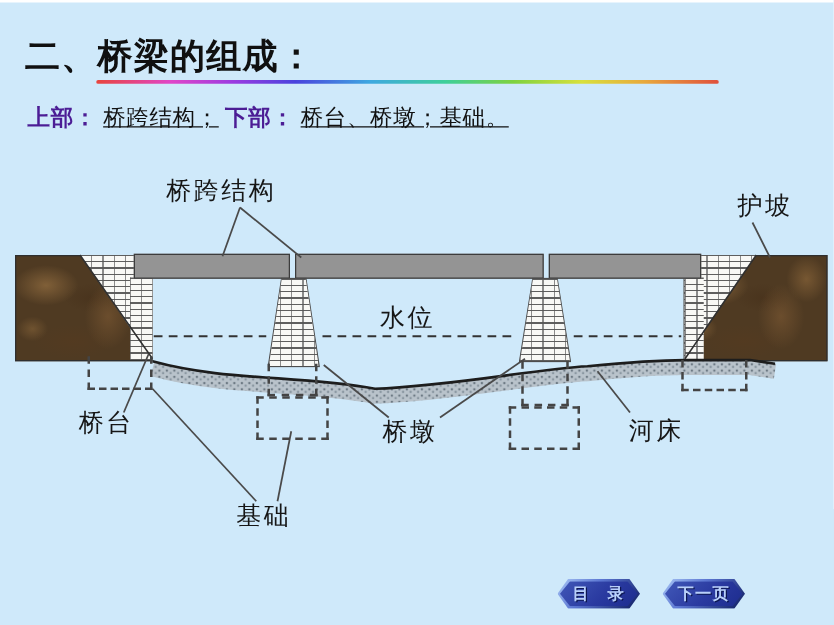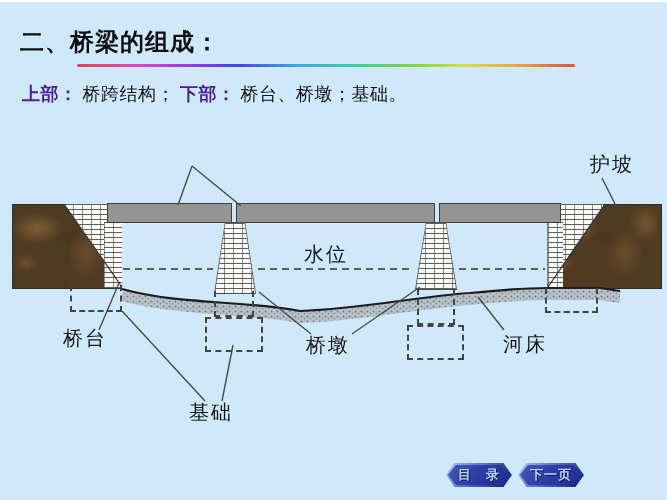--- a/index.html
+++ b/index.html
@@ -3,34 +3,34 @@
 <meta charset="utf-8">
 <style>
   html,body{margin:0;padding:0;}
   body{font-family:"Liberation Serif","DejaVu Serif",serif;}
   .slide{
     position:relative;width:667px;height:500px;overflow:hidden;
     background:#cfe9fa;
   }
   .top-strip{position:absolute;left:0;top:0;width:667px;height:2px;background:#ffffff;}
   .title{
-    position:absolute;left:20px;top:26px;font-size:24px;font-weight:bold;color:#101010;
+    position:absolute;left:20px;top:26px;font-size:28px;font-weight:bold;color:#101010;
     letter-spacing:1px;white-space:nowrap;
   }
   .rainbow{
     position:absolute;left:77px;top:64px;width:498px;height:3px;
     background:linear-gradient(90deg,#e8453c 0%,#e046c8 12%,#9b3be0 22%,#4a43dd 32%,#3ea8e0 44%,#3ecf9a 56%,#7ed23f 67%,#d8e03c 78%,#e8a93c 88%,#e0503c 100%);
     border-radius:2px;
   }
   .subtitle{
     position:absolute;left:22px;top:82px;font-size:18px;color:#111;white-space:nowrap;
     letter-spacing:.5px;
   }
   .subtitle .key{color:#4c1d95;font-weight:bold;}
-  .subtitle .val{color:#111;}
+  .subtitle .val{color:#111;text-decoration:underline;}
 
   
   .emb{
     position:absolute;border:1px solid #2f2f2f;box-sizing:border-box;z-index:2;
     background-color:#4f3a22;
     background-image:
       radial-gradient(ellipse 42px 26px at 22% 28%, rgba(168,126,74,.55), transparent 62%),
       radial-gradient(ellipse 30px 42px at 68% 58%, rgba(126,90,52,.6), transparent 62%),
       radial-gradient(ellipse 52px 22px at 42% 82%, rgba(84,58,32,.75), transparent 62%),
       radial-gradient(ellipse 26px 30px at 86% 22%, rgba(158,116,66,.5), transparent 62%),
@@ -70,21 +70,21 @@
   }
   .lbl-superstructure{left:133px;top:139px;}
   .lbl-slope{left:556px;top:151px;margin-left:34px;}
   .lbl-water{left:304px;top:241px;text-align:center;}
   .lbl-abutment{left:63px;top:325px;}
   .lbl-pier{left:306px;top:332px;}
   .lbl-riverbed{left:503px;top:331px;}
   .lbl-foundation{left:189px;top:399px;}
 
   
-  .nav{position:absolute;left:446px;top:463px;display:flex;gap:6px;z-index:6;}
+  .nav{position:absolute;left:446px;top:463px;display:flex;gap:18px;z-index:6;}
   .navbtn{
     position:relative;width:66px;height:24px;cursor:pointer;
     clip-path:polygon(0 50%,13% 0,87% 0,100% 50%,87% 100%,13% 100%);
     background:linear-gradient(135deg,#aac8f6 0%,#5b76d2 40%,#0d1a5e 100%);
   }
   .navbtn .inner{
     position:absolute;left:2px;top:2px;right:2px;bottom:2px;
     clip-path:polygon(0 50%,13% 0,87% 0,100% 50%,87% 100%,13% 100%);
     background:linear-gradient(135deg,#4158b8 0%,#2a3aa0 55%,#1d2c8e 100%);
     display:flex;align-items:center;justify-content:center;
@@ -165,20 +165,21 @@
     </g>
   </svg>
 
   <div class="fbox no-top" style="left:70px;top:285px;width:52px;height:27px;"></div>
   <div class="fbox no-top" style="left:214px;top:291px;width:40px;height:26px;"></div>
   <div class="fbox" style="left:205px;top:317px;width:58px;height:35px;"></div>
   <div class="fbox no-top" style="left:417px;top:289px;width:38px;height:36px;"></div>
   <div class="fbox" style="left:407px;top:325px;width:57px;height:35px;"></div>
   <div class="fbox no-top" style="left:545px;top:288px;width:53px;height:25px;"></div>
 
+  <div class="dlabel lbl-superstructure">桥跨结构</div>
   <div class="dlabel lbl-slope">护坡</div>
   <div class="dlabel lbl-water">水位</div>
   <div class="dlabel lbl-abutment">桥台</div>
   <div class="dlabel lbl-pier">桥墩</div>
   <div class="dlabel lbl-riverbed">河床</div>
   <div class="dlabel lbl-foundation">基础</div>
 
   <div class="nav">
     <div class="navbtn">
       <div class="inner">

